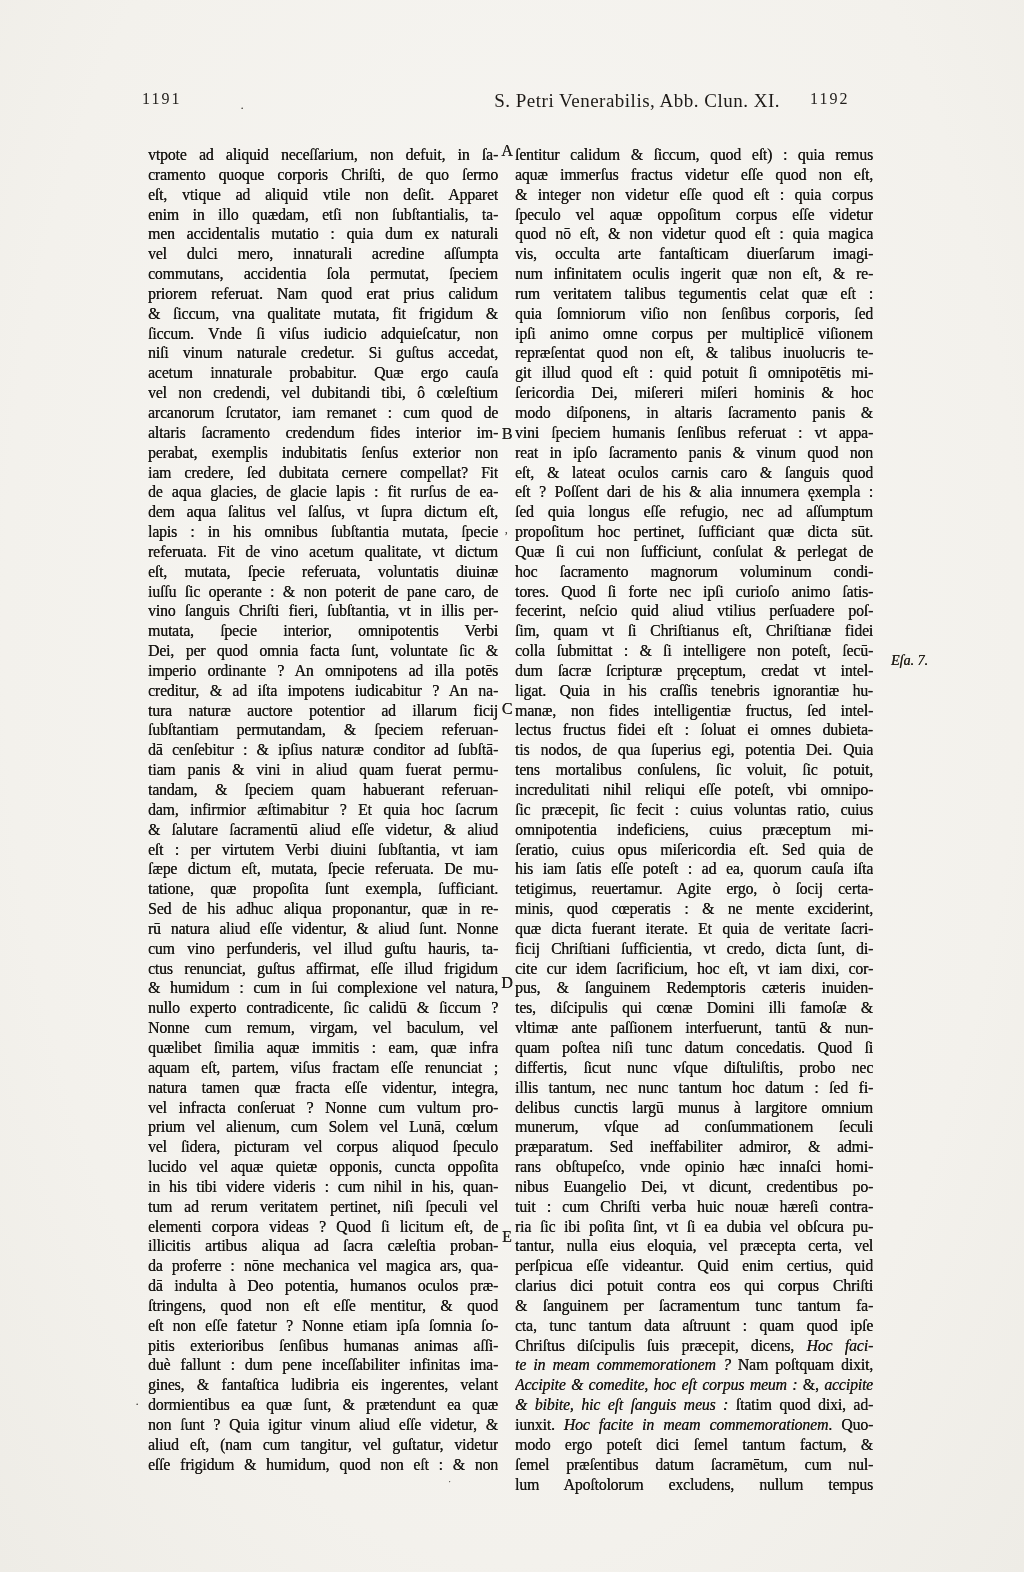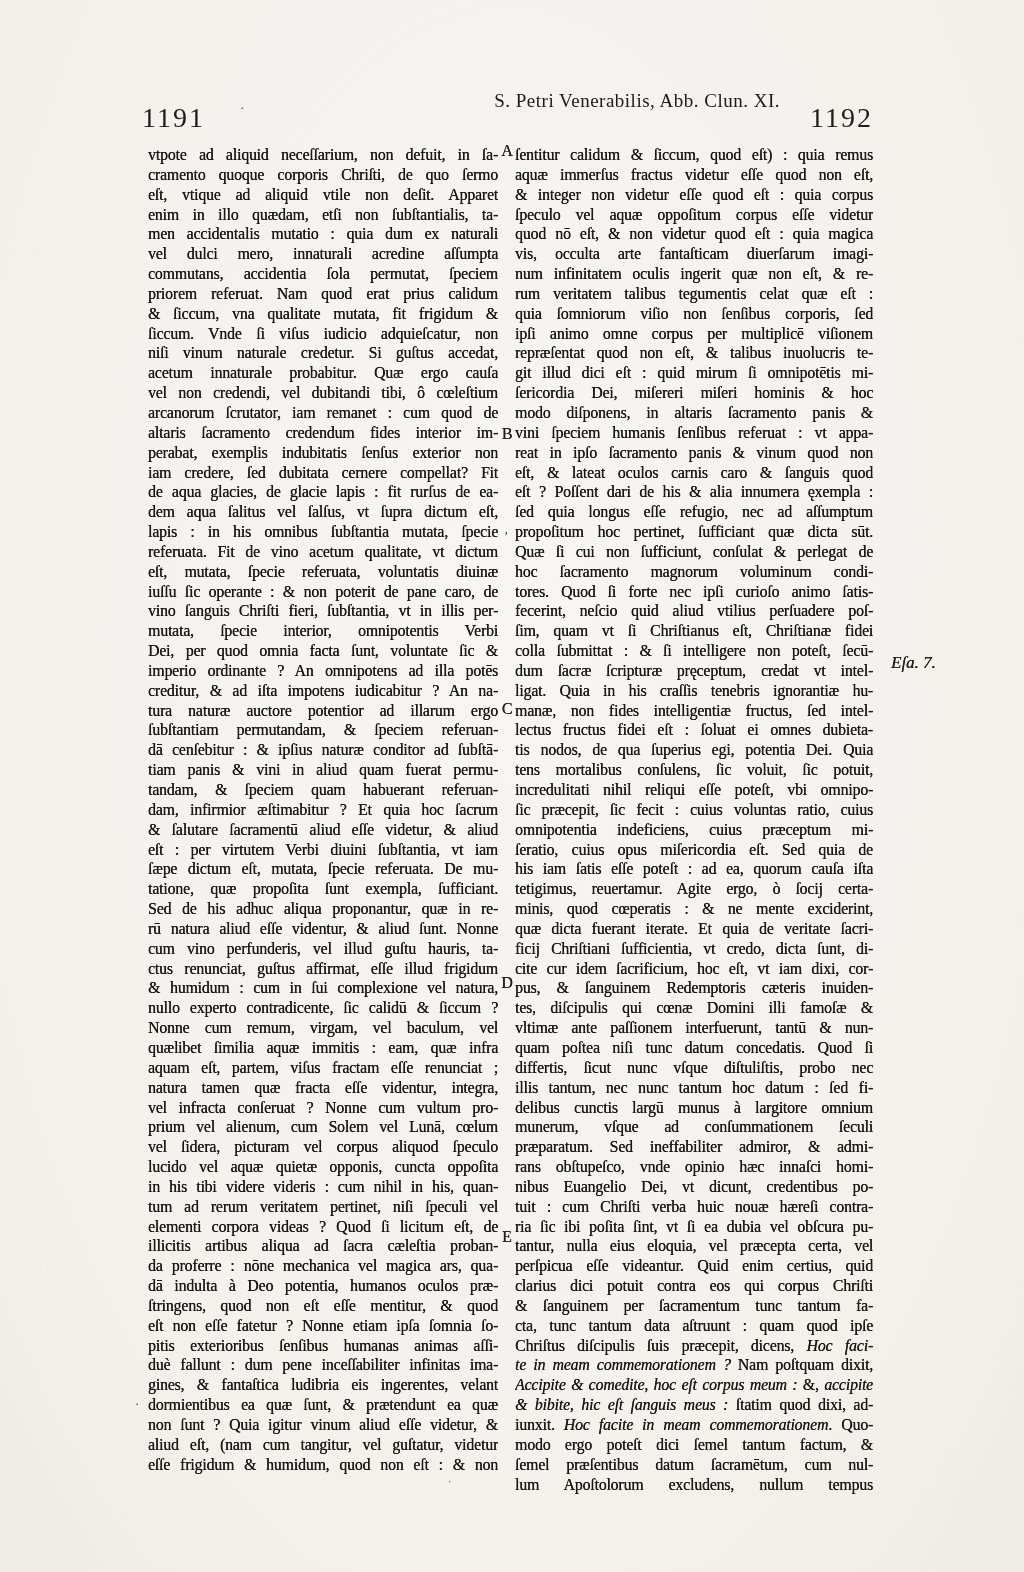--- a/index.html
+++ b/index.html
@@ -8,22 +8,22 @@
     width: 1024px;
     height: 1572px;
     background: radial-gradient(ellipse at 50% 40%, #f7f6f3 0%, #f3f1ec 70%, #eeece6 100%);
     font-family: "Liberation Serif", "DejaVu Serif", serif;
     color: #1b1916;
     overflow: hidden;
   }
   
   .header { position: absolute; top: 90px; left: 0; width: 1024px; height: 40px; }
   .pagenum {
-    position: absolute; top: 12px;
-    font-size: 28px; letter-spacing: 2px; color: #201d1a;
+    position: absolute; top: 0;
+    font-size: 16px; letter-spacing: 2px; color: #201d1a;
   }
   .pagenum.left  { left: 142px; }
   .pagenum.right { left: 810px; }
   .running-title {
     position: absolute; top: 0; left: 240px; width: 540px;
     text-align: right; font-size: 19px; letter-spacing: 0.5px;
     white-space: nowrap; color: #1d1a17;
   }
   
   .col { position: absolute; top: 145px; }
@@ -48,21 +48,21 @@
     text-shadow: 0.25px 0 0 currentColor;
   }
   .m-a { top: 142px; }
   .m-b { top: 425px; }
   .m-c { top: 700px; }
   .m-d { top: 974px; }
   .m-e { top: 1228px; }
   
   .margin-note {
     position: absolute; left: 891px; top: 653px;
-    font-style: italic; font-size: 17px; color: #242019;
+    font-style: italic; font-size: 14px; color: #242019;
     text-shadow: 0.2px 0 0 currentColor;
     white-space: nowrap;
   }
   
   .speck { position: absolute; font-size: 13px; color: #3a3631; }
   .speck-1 { left: 240px;  top: 100px; }
   .speck-2 { left: 504px;  top: 528px; }
   .speck-3 { left: 135px;  top: 1396px; }
   .speck-4 { left: 448px;  top: 1476px; font-size: 10px; }
 </style>
@@ -99,21 +99,21 @@
       <div class="line">dem aqua ſalitus vel ſalſus, vt ſupra dictum eſt,</div>
       <div class="line">lapis : in his omnibus ſubſtantia mutata, ſpecie</div>
       <div class="line">referuata. Fit de vino acetum qualitate, vt dictum</div>
       <div class="line">eſt, mutata, ſpecie referuata, voluntatis diuinæ</div>
       <div class="line">iuſſu ſic operante : &amp; non poterit de pane caro, de</div>
       <div class="line">vino ſanguis Chriſti fieri, ſubſtantia, vt in illis per-</div>
       <div class="line">mutata, ſpecie interior, omnipotentis Verbi</div>
       <div class="line">Dei, per quod omnia facta ſunt, voluntate ſic &amp;</div>
       <div class="line">imperio ordinante ? An omnipotens ad illa potēs</div>
       <div class="line">creditur, &amp; ad iſta impotens iudicabitur ? An na-</div>
-      <div class="line">tura naturæ auctore potentior ad illarum ergo</div>
+      <div class="line">tura naturæ auctore potentior ad illarum ficij</div>
       <div class="line">ſubſtantiam permutandam, &amp; ſpeciem referuan-</div>
       <div class="line">dā cenſebitur : &amp; ipſius naturæ conditor ad ſubſtā-</div>
       <div class="line">tiam panis &amp; vini in aliud quam fuerat permu-</div>
       <div class="line">tandam, &amp; ſpeciem quam habuerant referuan-</div>
       <div class="line">dam, infirmior æſtimabitur ? Et quia hoc ſacrum</div>
       <div class="line">&amp; ſalutare ſacramentū aliud eſſe videtur, &amp; aliud</div>
       <div class="line">eſt : per virtutem Verbi diuini ſubſtantia, vt iam</div>
       <div class="line">ſæpe dictum eſt, mutata, ſpecie referuata. De mu-</div>
       <div class="line">tatione, quæ propoſita ſunt exempla, ſufficiant.</div>
       <div class="line">Sed de his adhuc aliqua proponantur, quæ in re-</div>
@@ -152,21 +152,21 @@
       <div class="line">aquæ immerſus fractus videtur eſſe quod non eſt,</div>
       <div class="line">&amp; integer non videtur eſſe quod eſt : quia corpus</div>
       <div class="line">ſpeculo vel aquæ oppoſitum corpus eſſe videtur</div>
       <div class="line">quod nō eſt, &amp; non videtur quod eſt : quia magica</div>
       <div class="line">vis, occulta arte fantaſticam diuerſarum imagi-</div>
       <div class="line">num infinitatem oculis ingerit quæ non eſt, &amp; re-</div>
       <div class="line">rum veritatem talibus tegumentis celat quæ eſt :</div>
       <div class="line">quia ſomniorum viſio non ſenſibus corporis, ſed</div>
       <div class="line">ipſi animo omne corpus per multiplicē viſionem</div>
       <div class="line">repræſentat quod non eſt, &amp; talibus inuolucris te-</div>
-      <div class="line">git illud dici eſt : quid mirum ſi omnipotētis mi-</div>
+      <div class="line">git illud quod eſt : quid potuit ſi omnipotētis mi-</div>
       <div class="line">ſericordia Dei, miſereri miſeri hominis &amp; hoc</div>
       <div class="line">modo diſponens, in altaris ſacramento panis &amp;</div>
       <div class="line">vini ſpeciem humanis ſenſibus referuat : vt appa-</div>
       <div class="line">reat in ipſo ſacramento panis &amp; vinum quod non</div>
       <div class="line">eſt, &amp; lateat oculos carnis caro &amp; ſanguis quod</div>
       <div class="line">eſt ? Poſſent dari de his &amp; alia innumera ęxempla :</div>
       <div class="line">ſed quia longus eſſe refugio, nec ad aſſumptum</div>
       <div class="line">propoſitum hoc pertinet, ſufficiant quæ dicta sūt.</div>
       <div class="line">Quæ ſi cui non ſufficiunt, conſulat &amp; perlegat de</div>
       <div class="line">hoc ſacramento magnorum voluminum condi-</div>

